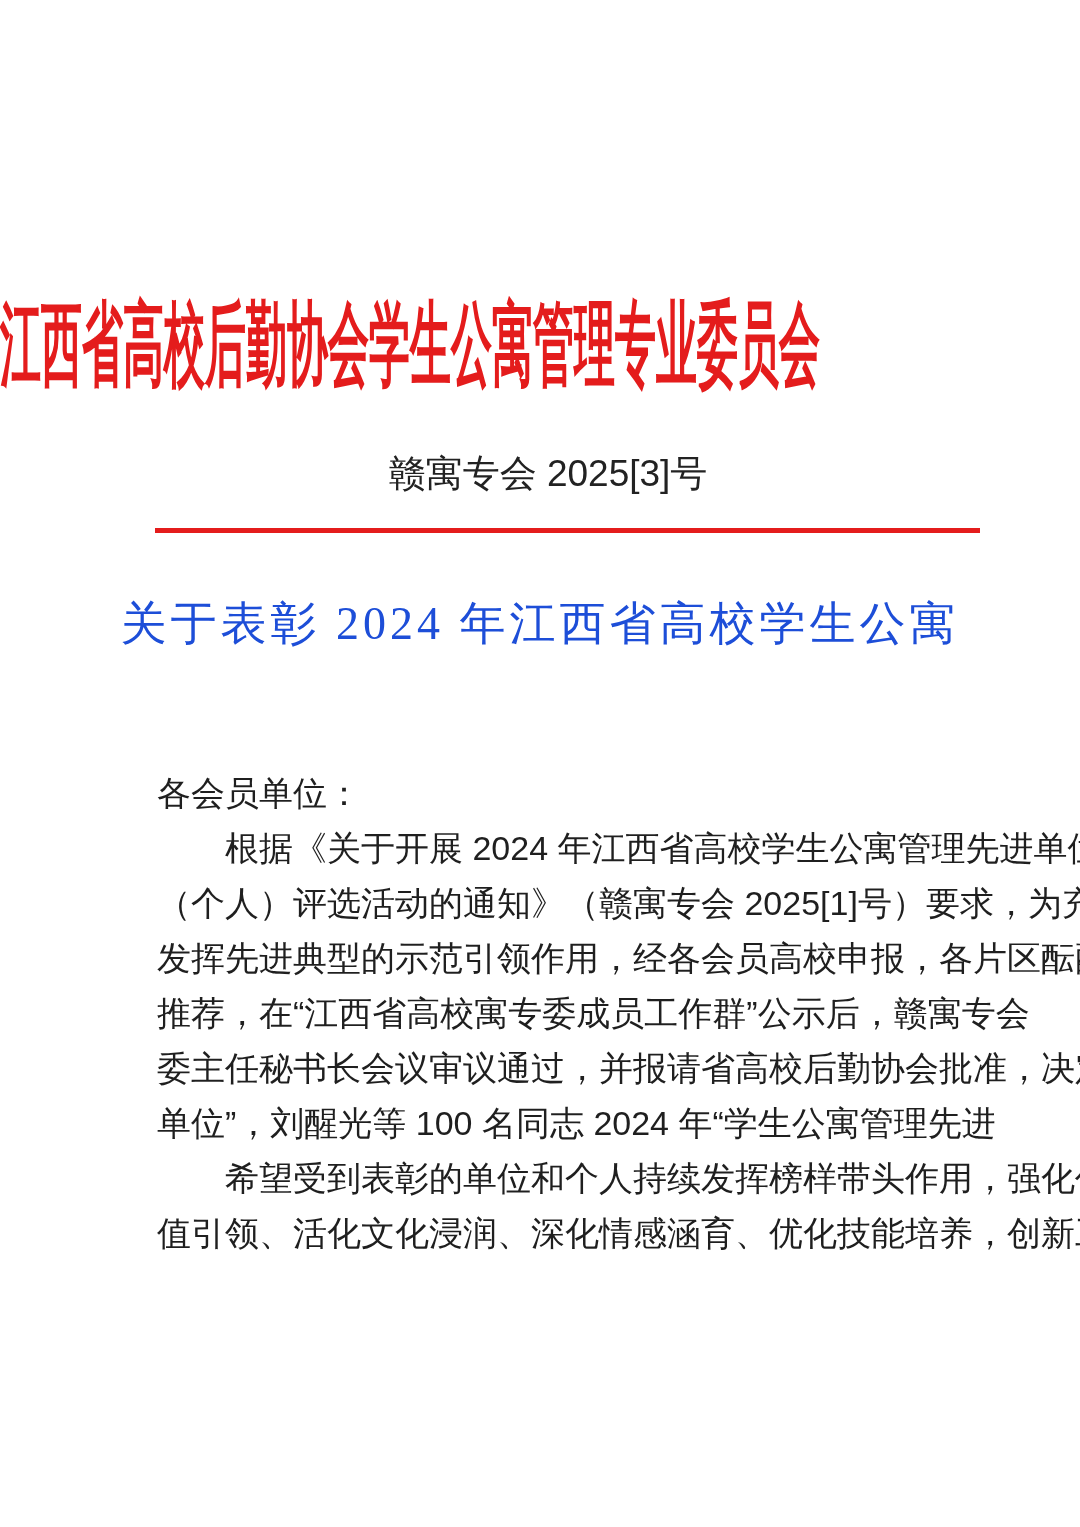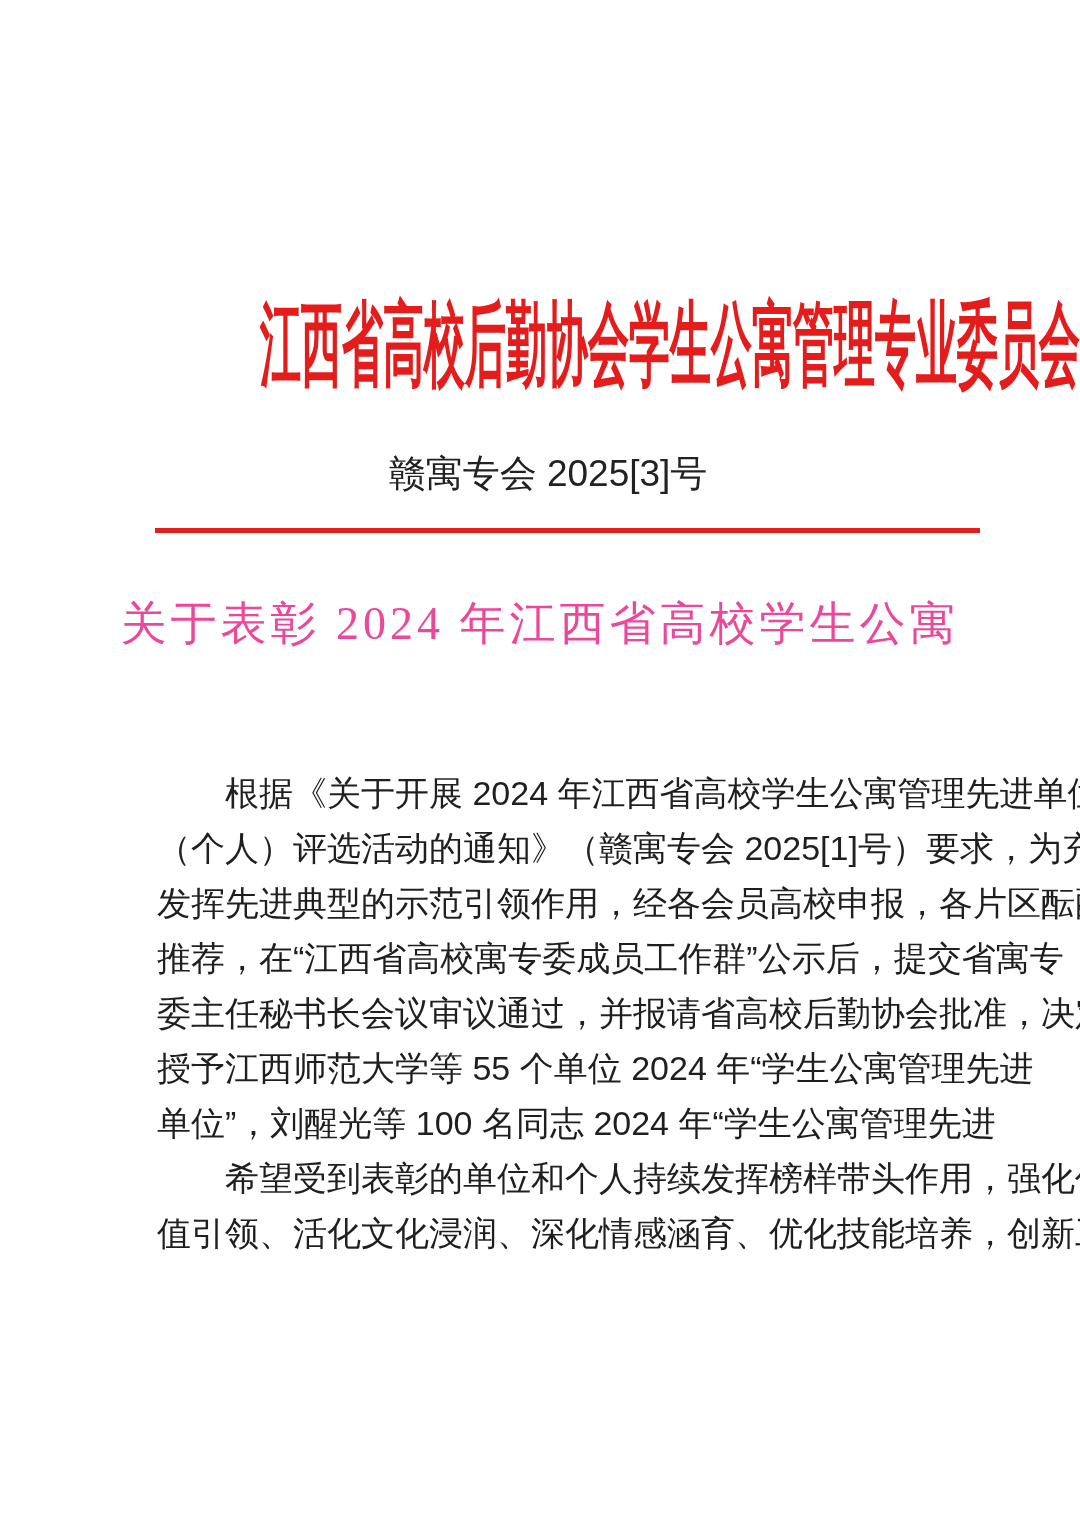--- a/index.html
+++ b/index.html
@@ -18,21 +18,21 @@
     font-family: "Liberation Sans", "DejaVu Sans", sans-serif;
   }
 
   
   .org-name-wrap {
     position: absolute;
     top: 284px;
     left: 0;
     width: 100%;
     height: 100px;
-    text-align: right;
+    text-align: left;
     white-space: nowrap;
   }
   .org-name-text {
     display: inline-block;
     font-family: "Liberation Serif", "DejaVu Serif", serif;
     font-weight: bold;
     font-size: 41px;
     letter-spacing: 0px;
     color: #e41c1c;
     transform: scaleY(2.25);
@@ -66,21 +66,21 @@
   .doc-title {
     position: absolute;
     top: 596px;
     left: 0;
     width: 100%;
     text-align: center;
     font-family: "Liberation Serif", "DejaVu Serif", serif;
     font-size: 46px;
     line-height: 55px;
     letter-spacing: 4px;
-    color: #ec4899;
+    color: #1d4ed8;
     white-space: nowrap;
   }
 
   
   .body-block {
     position: absolute;
     top: 766px;
     left: 157px;
     width: 776px;
     font-size: 34px;
@@ -112,24 +112,24 @@
 
   <div class="doc-number">赣寓专会 2025[3]号</div>
 
   <div class="red-rule"></div>
 
   <div class="doc-title">
     <div>关于表彰 2024 年江西省高校学生公寓</div>
   </div>
 
   <div class="body-block">
+    <div class="bline short">各会员单位：</div>
     <div class="bline indent">根据《关于开展 2024 年江西省高校学生公寓管理先进单位</div>
     <div class="bline">（个人）评选活动的通知》（赣寓专会 2025[1]号）要求，为充分</div>
     <div class="bline">发挥先进典型的示范引领作用，经各会员高校申报，各片区酝酿</div>
-    <div class="bline">推荐，在“江西省高校寓专委成员工作群”公示后，提交省寓专</div>
+    <div class="bline">推荐，在“江西省高校寓专委成员工作群”公示后，赣寓专会</div>
     <div class="bline">委主任秘书长会议审议通过，并报请省高校后勤协会批准，决定</div>
-    <div class="bline">授予江西师范大学等 55 个单位 2024 年“学生公寓管理先进</div>
     <div class="bline">单位”，刘醒光等 100 名同志 2024 年“学生公寓管理先进</div>
     <div class="bline indent">希望受到表彰的单位和个人持续发挥榜样带头作用，强化价</div>
     <div class="bline">值引领、活化文化浸润、深化情感涵育、优化技能培养，创新工</div>
   </div>
 
 </div>
 
 </body></html>

